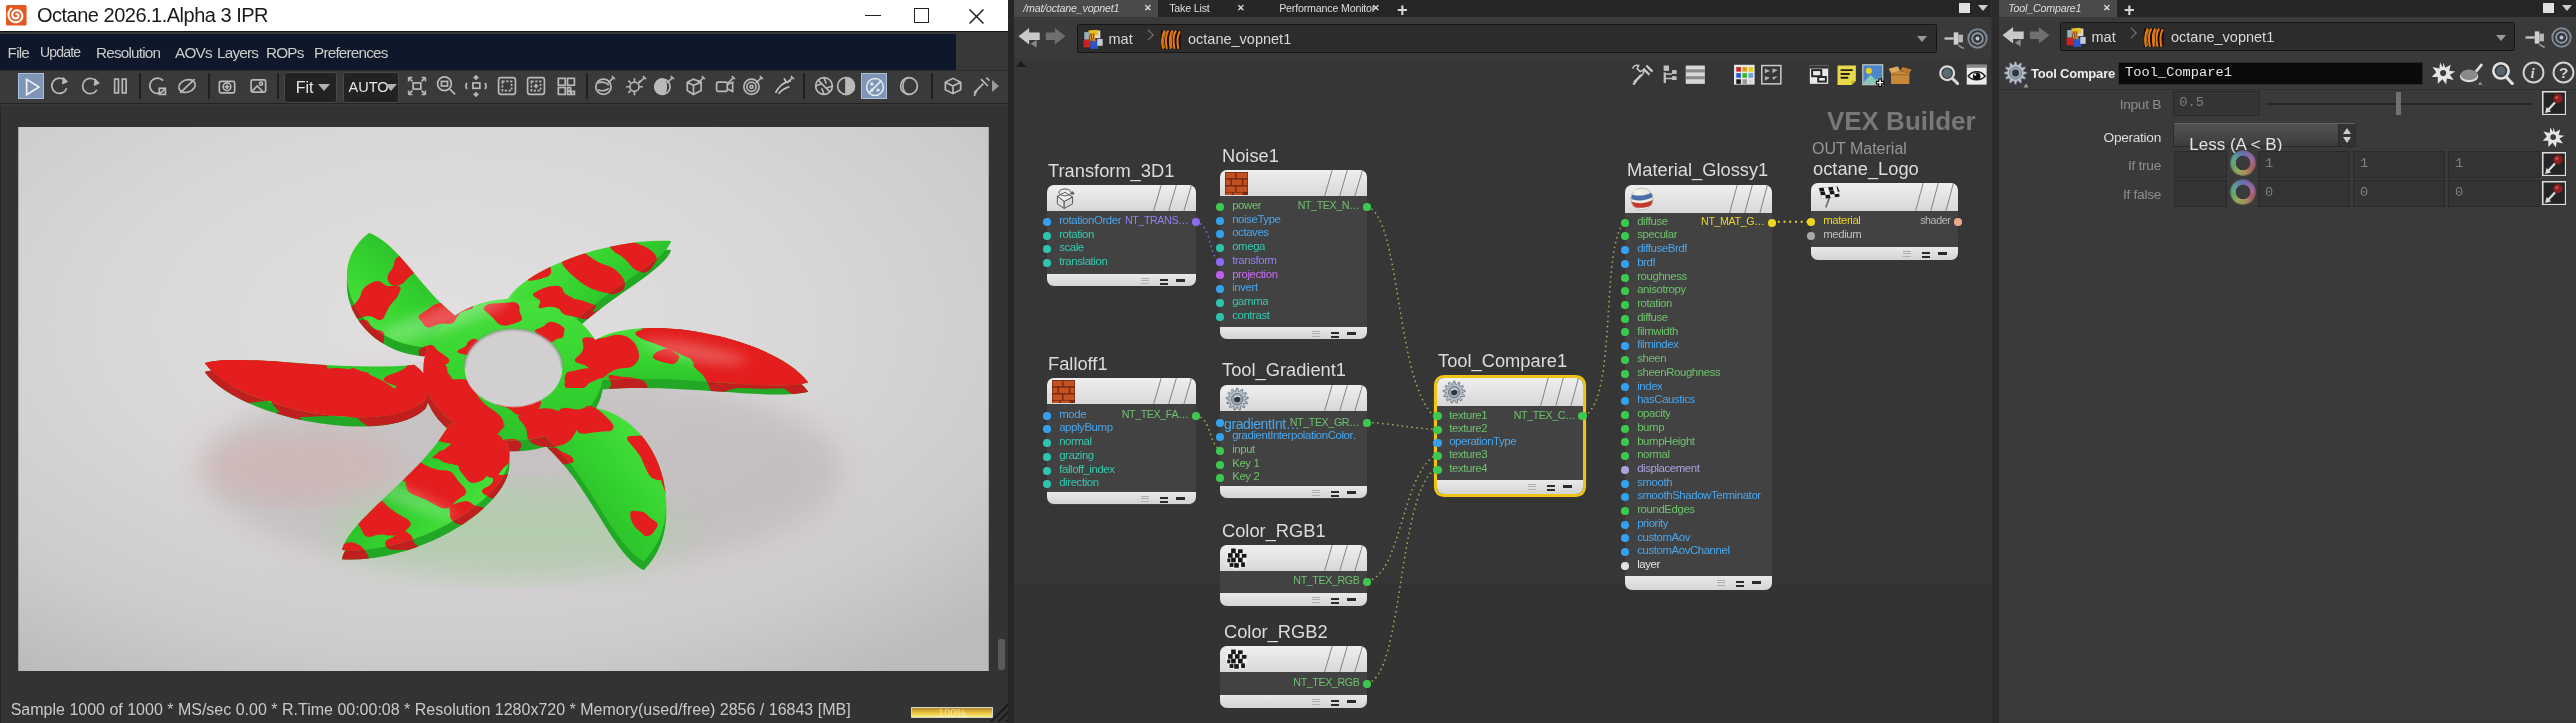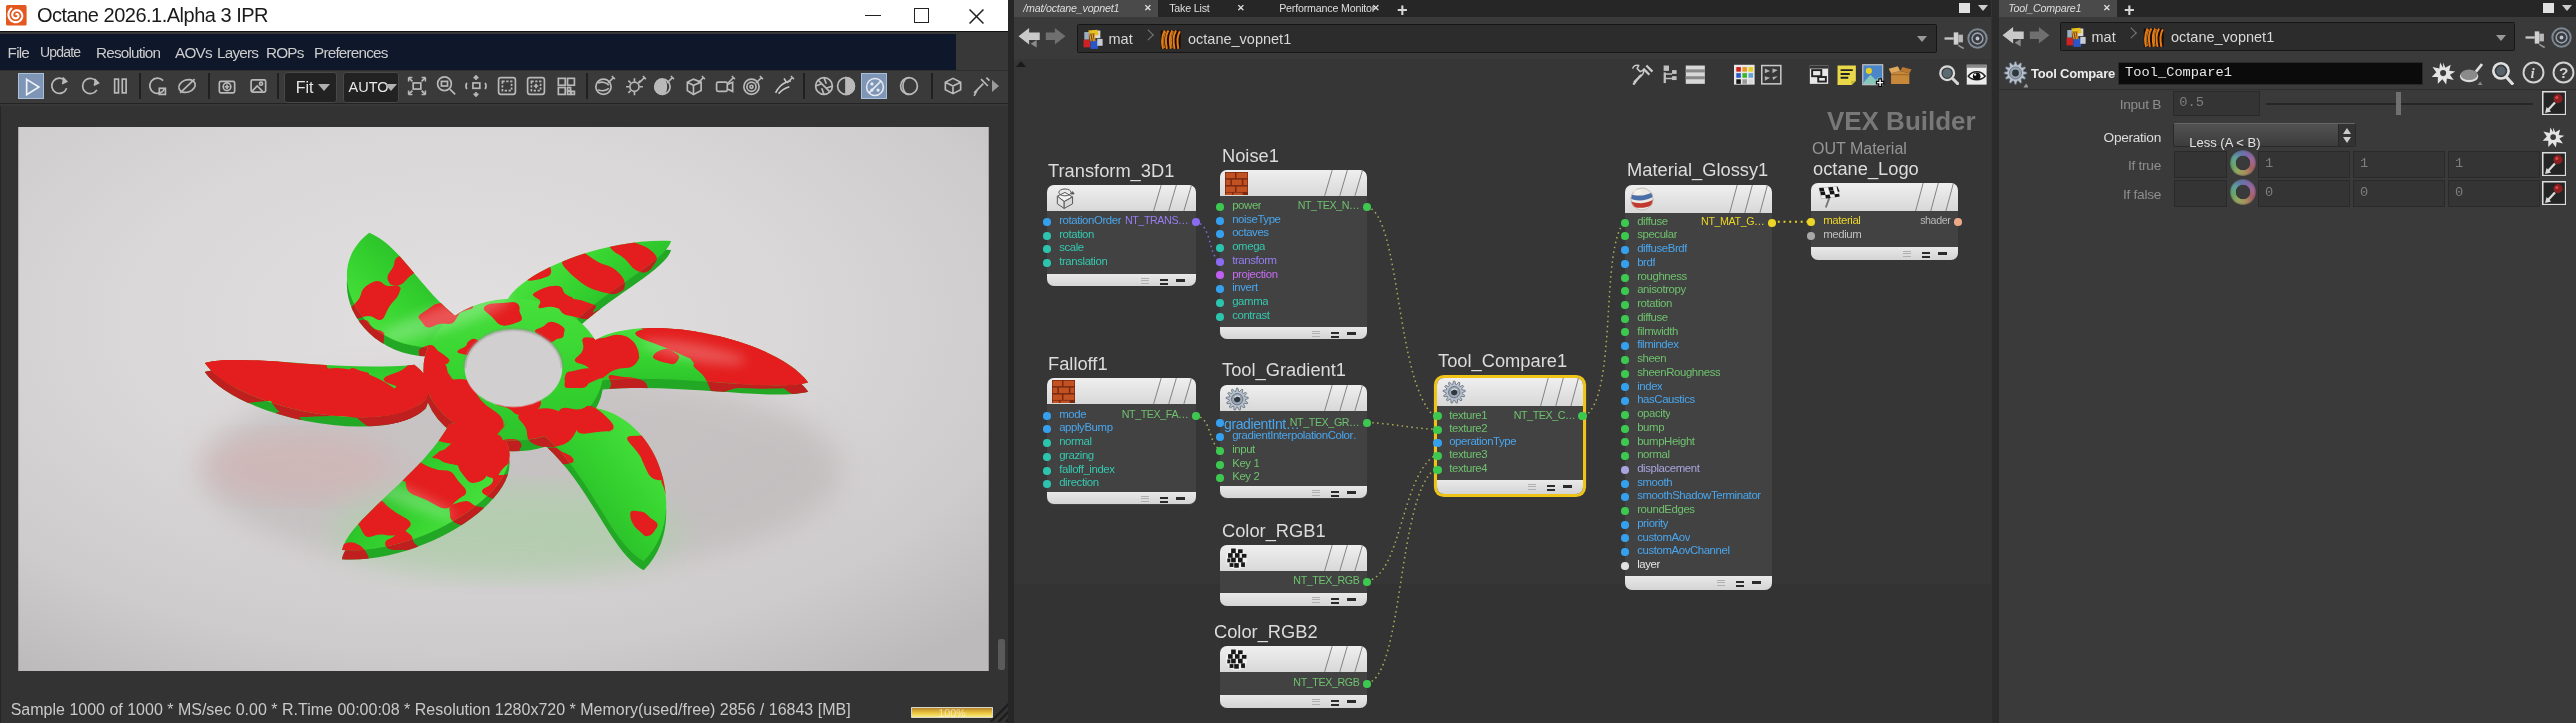--- a/index.html
+++ b/index.html
@@ -797,21 +797,21 @@
         </div>
         <div style="position:absolute;right:28px;top:3.1px;width:8.4px">
           <div style="height:1.9px;background:#2a2a2a;margin:1.9px 0"></div>
           <div style="height:1.9px;background:#2a2a2a;margin:1.9px 0"></div>
         </div>
         <div style="position:absolute;right:11.4px;top:5.3px;width:8.4px;height:2.3px;background:#2a2a2a"></div>
       </div>
       <div style="position:absolute;right:7.6px;top:30px;font-size:10.7px;letter-spacing:-0.4px;color:#6ec26e;white-space:nowrap">NT_TEX_RGB</div>
       <div style="position:absolute;right:-3.8px;top:34px;width:7.6px;height:7.6px;border-radius:50%;background:#3dc94f"></div>
     </div>
-    <div style="position:absolute;left:200px;top:621px;font-size:18.3px;color:#dcdcdc;white-space:nowrap">Color_RGB2</div>
+    <div style="position:absolute;left:210px;top:621px;font-size:18.3px;color:#dcdcdc;white-space:nowrap">Color_RGB2</div>
     <div style="position:absolute;left:611px;top:185px;width:147px;height:405px;border-radius:6.9px;background:#424242">
       <div style="position:absolute;left:0;top:0;width:147px;height:28px;background:linear-gradient(#efefef,#d8d8d8);border-radius:6.9px 6.9px 0 0;overflow:hidden">
         <div style="position:absolute;left:5.3px;top:2.3px"><svg width="24" height="24" viewBox="0 0 31 31">
             <defs>
               <clipPath id="ballc">
                 <circle cx="15.5" cy="15.5" r="14.5"></circle>
               </clipPath>
             </defs>
             <circle cx="15.5" cy="15.5" r="14.5" fill="#ece9e4"></circle>
             <g clip-path="url(#ballc)">
@@ -1037,21 +1037,21 @@
     <div class="abs" style="left:397px;top:92px;width:5.3px;height:23px;background:#707070"></div>
     <svg width="24.4" height="24.4" viewBox="0 0 32 32" style="position:absolute;left:543px;top:91px">
       <rect x="1" y="1" width="30" height="30" fill="#242424" stroke="#dcdcdc" stroke-width="2"></rect>
       <circle cx="21" cy="10" r="6" fill="#8c1f1f"></circle>
       <circle cx="19.5" cy="8.5" r="2" fill="#d84848"></circle>
       <path d="M7 26 L17 15" stroke="#dadada" stroke-width="3"></path>
       <path d="M4 29 l8 -2 -6 -6z" fill="#dadada"></path>
     </svg>
     <div class="abs" style="left:0;top:130px;width:162px;text-align:right;font-size:13.7px;letter-spacing:-0.3px;color:#dcdcdc;white-space:nowrap">Operation</div>
     <div class="abs" style="left:174px;top:123px;width:183px;height:24.4px;background:linear-gradient(#525252,#3c3c3c);border:0.8px solid #2a2a2a;border-top-color:#666;border-radius:2.3px">
-      <span style="position:absolute;left:15.3px;top:11px;font-size:13px;color:#e2e2e2">Less (A &lt; B)</span>
+      <span style="position:absolute;left:15.3px;top:11px;font-size:17px;color:#e2e2e2">Less (A &lt; B)</span>
       <span style="position:absolute;right:0;top:0;width:17px;height:100%;background:#333;border-left:0.8px solid #282828">
         <span style="position:absolute;left:3.8px;top:3.8px;width:0;height:0;border-left:4.6px solid transparent;border-right:4.6px solid transparent;border-bottom:6.1px solid #ccc"></span>
         <span style="position:absolute;left:3.8px;bottom:3.8px;width:0;height:0;border-left:4.6px solid transparent;border-right:4.6px solid transparent;border-top:6.1px solid #ccc"></span>
       </span>
     </div>
     <svg width="23" height="23" viewBox="0 0 33 33" style="position:absolute;left:543px;top:126px">
       <path d="M16 2 L19 9 L26 5 L24 13 L32 14 L25 18 L30 25 L21 23 L20 31 L15 24 L9 30 L9 21 L1 21 L7 15 L2 8 L11 10 L12 2 L16 9 Z" fill="#e4e4e4"></path>
       <circle cx="16" cy="16" r="4" fill="#3a3a3a"></circle>
     </svg>
     <div class="abs" style="left:0;top:158px;width:162px;text-align:right;font-size:13.7px;letter-spacing:-0.3px;color:#8e8e8e;white-space:nowrap">If true</div>

